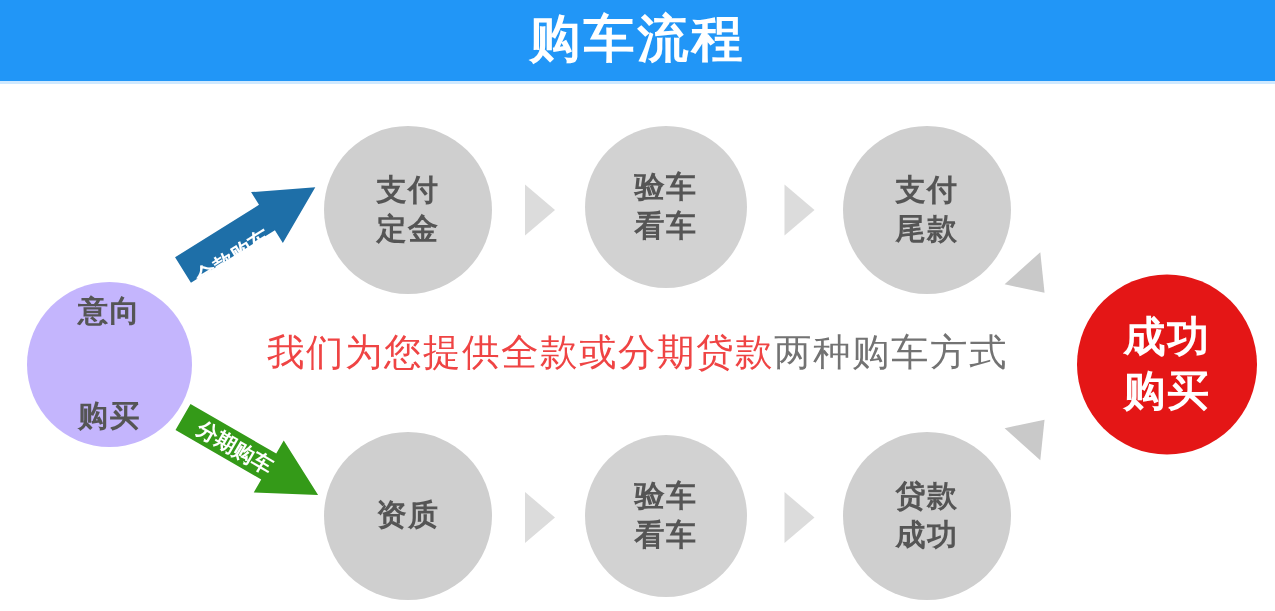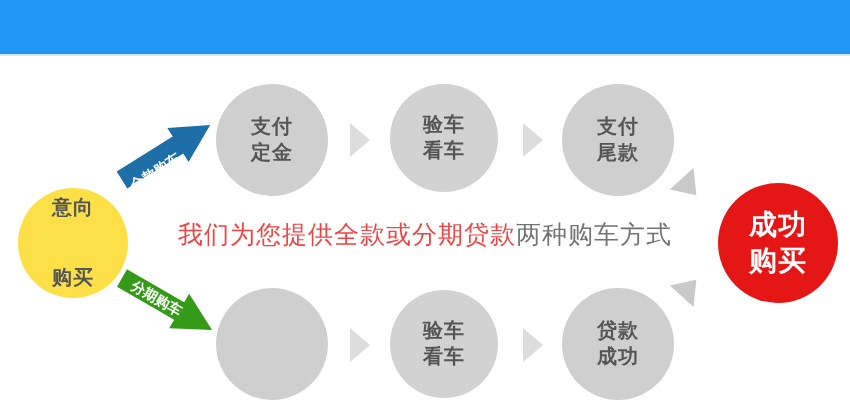--- a/index.html
+++ b/index.html
@@ -62,21 +62,21 @@
     font-size: 20px;
     font-weight: bold;
     line-height: 1.28;
     letter-spacing: 1px;
     text-align: center;
   }
   .node span { display: block; }
 
   .node-start {
     left: 18px; top: 188px; width: 110px; height: 110px;
-    background: #fde047;
+    background: #c4b5fd;
     gap: 44px;
   }
   .node-success {
     left: 718px; top: 183px; width: 120px; height: 120px;
     background: #e41616;
     color: #ffffff;
     font-size: 28px;
   }
 
   .node-t1 { left: 216px; top: 84px; width: 112px; height: 112px; }
@@ -168,20 +168,21 @@
   }
   .caption .cap-gray { color: #ef4444; }
   .caption .cap-red  { color: #737373; }
 </style>
 </head>
 <body>
 
 <div id="infographic">
 
   <div class="header-bar"></div>
+  <div class="header-title">购车流程</div>
   <div class="header-underline"></div>
 
   <div class="node node-start">
     <span>意向</span>
     <span>购买</span>
   </div>
 
   <div class="branch-arrow arrow-up">
     <svg width="104" height="40" viewBox="0 0 104 40">
       <polygon points="0,10 66,10 66,0 104,20 66,40 66,30 0,30" fill="#1e6fa8"></polygon>
@@ -205,20 +206,21 @@
     <span>验车</span>
     <span>看车</span>
   </div>
   <div class="tri tri-t-b"></div>
   <div class="node node-t3">
     <span>支付</span>
     <span>尾款</span>
   </div>
 
   <div class="node node-b1">
+    <span>资质</span>
   </div>
   <div class="tri tri-b-a"></div>
   <div class="node node-b2">
     <span>验车</span>
     <span>看车</span>
   </div>
   <div class="tri tri-b-b"></div>
   <div class="node node-b3">
     <span>贷款</span>
     <span>成功</span>

